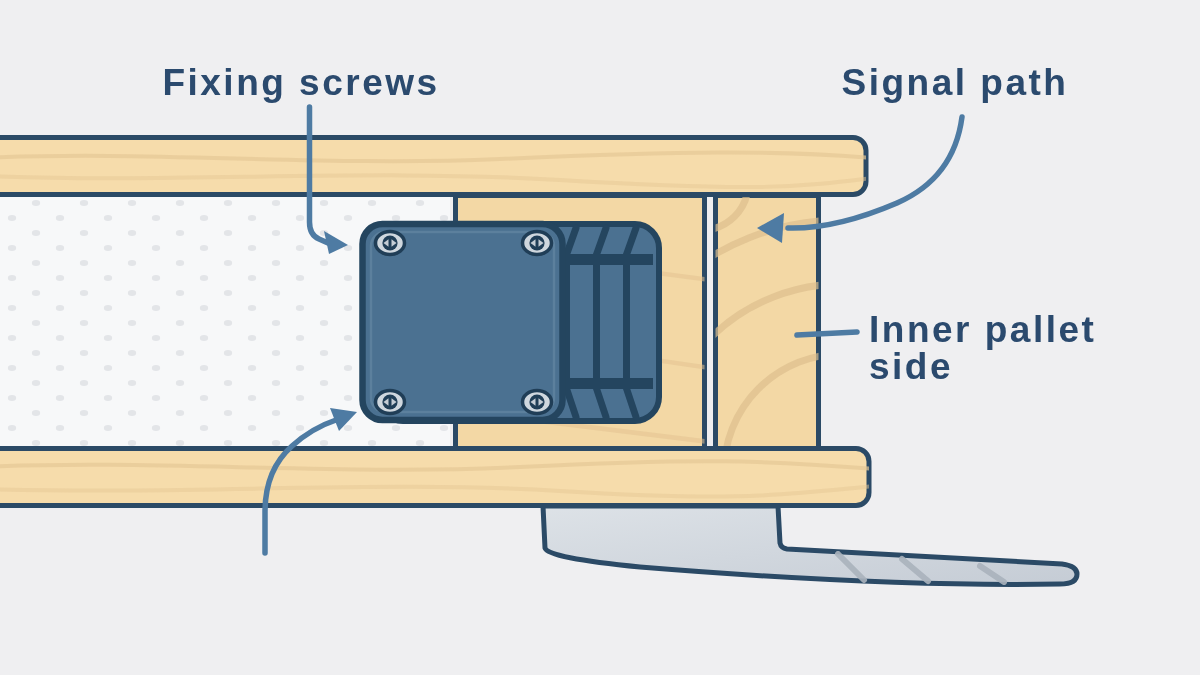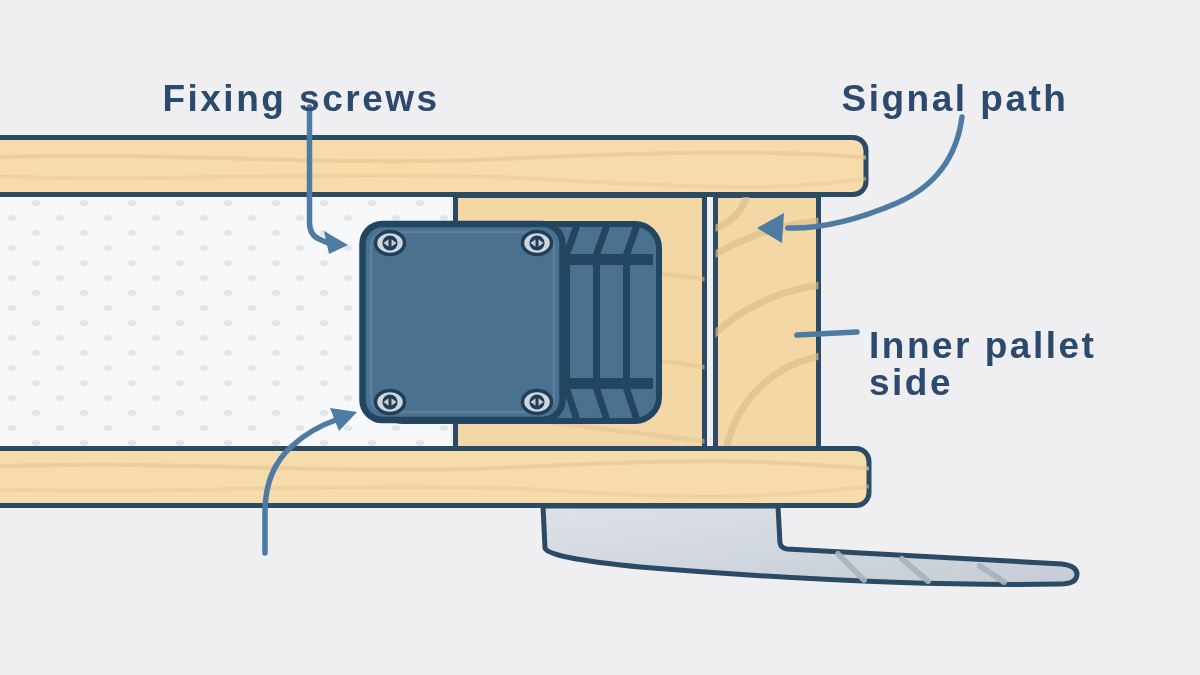--- a/index.html
+++ b/index.html
@@ -11,21 +11,20 @@
     font-family:"Liberation Sans", sans-serif;
   }
   .stage svg{position:absolute;inset:0;display:block;}
   .diagram-label{
     position:absolute;
     color:#2b4a6e;
     font-weight:700;
     font-size:37px;
     letter-spacing:2.5px;
     line-height:37px;
-    margin-top:16px;
   }
   .label-fixing{left:138px;top:64px;width:326px;text-align:center;}
   .label-signal{left:815px;top:64px;width:280px;text-align:center;}
   .label-inner{left:869px;top:311px;width:282px;text-align:left;}
 </style>
 </head>
 <body>
 
 <div class="stage">
 

